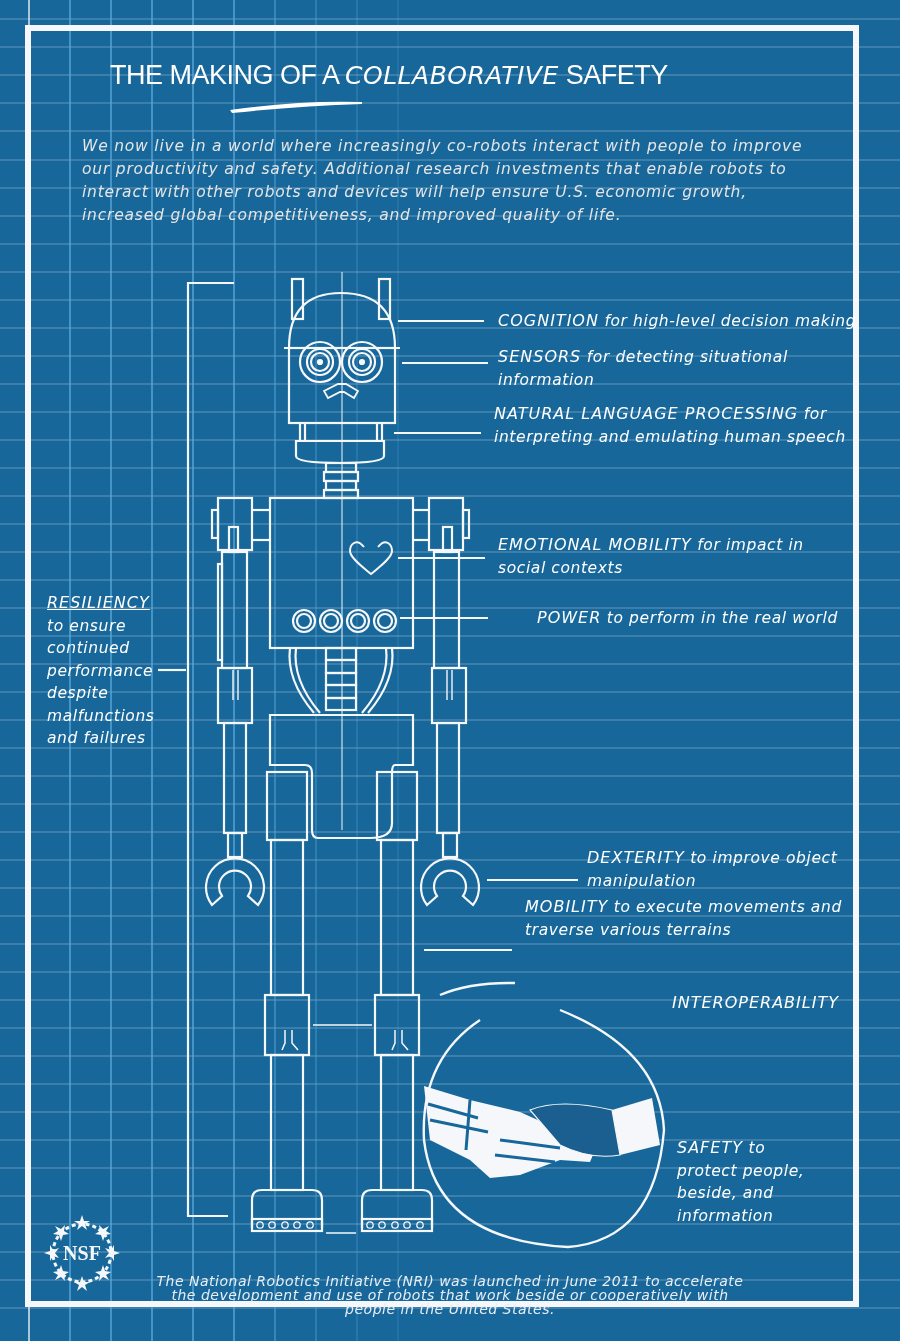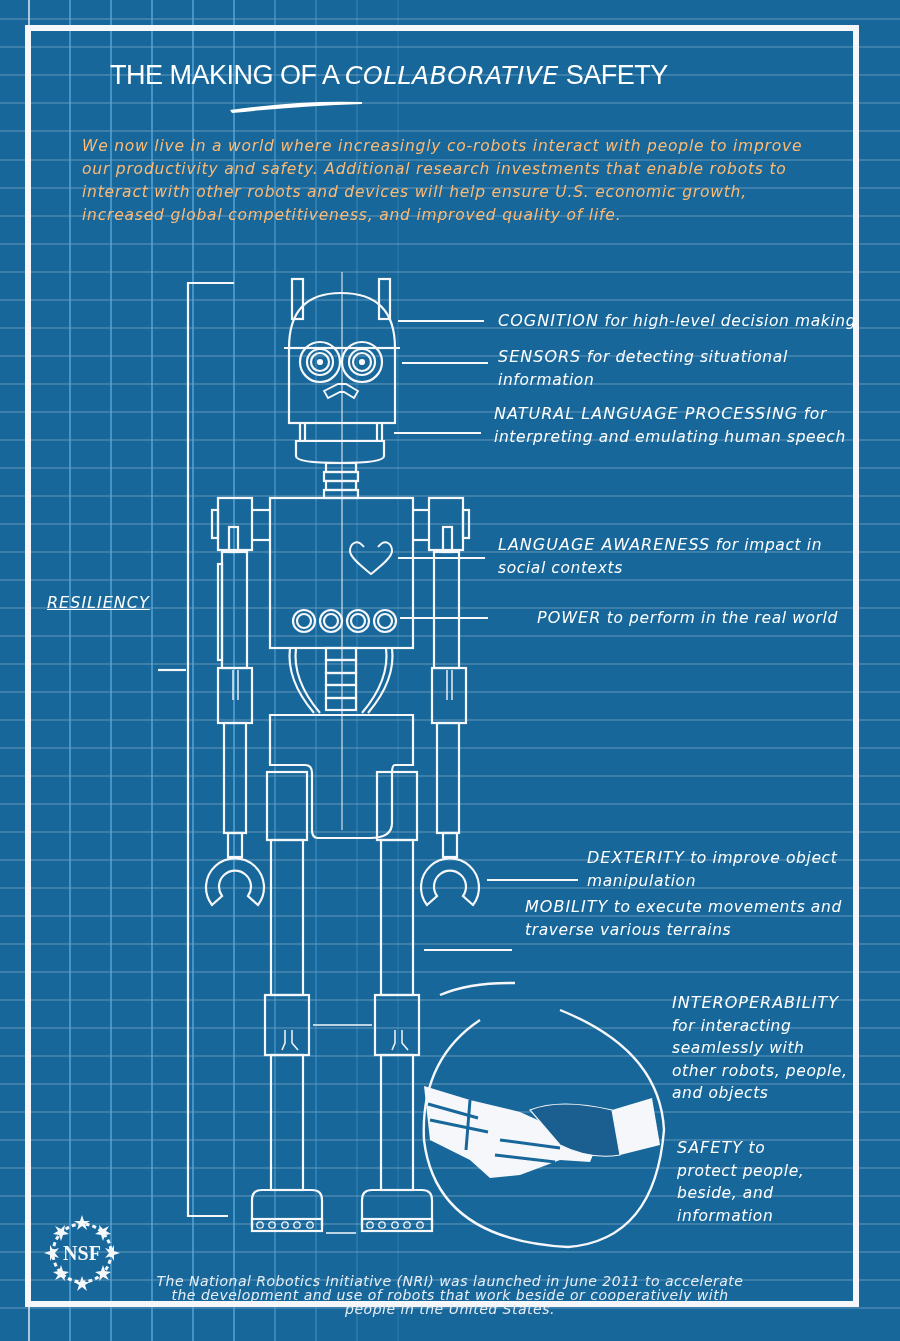--- a/index.html
+++ b/index.html
@@ -16,21 +16,21 @@
   }
   .title {
     position:absolute; left:110px; top:60px; width:640px;
     font-family:"Liberation Sans", sans-serif; font-size:27px; letter-spacing:-0.5px;
     color:#fff; white-space:nowrap;
   }
   .title .em { font-style:italic; font-family:"DejaVu Sans", sans-serif; font-size:25px; letter-spacing:0.5px; }
   .intro {
     position:absolute; left:82px; top:135px; width:740px;
     font-style:italic; font-size:15.5px; line-height:23px; letter-spacing:0.8px;
-    color:#fdba74;
+    color:#e5e5e5;
   }
   .lbl {
     position:absolute; font-style:italic; font-size:15.5px; line-height:22.5px;
     letter-spacing:0.6px; color:#ffffff;
   }
   .lbl .k { font-size:16px; letter-spacing:1px; }
   .footer {
     position:absolute; left:150px; top:1274px; width:600px; text-align:center;
     font-style:italic; font-size:14px; line-height:14px; letter-spacing:0.5px; color:#e8eef4;
   }
@@ -268,37 +268,37 @@
 <div class="lbl" style="left:498px; top:310px; width:360px;">
   <span class="k">COGNITION</span><span> for high-level decision making</span>
 </div>
 <div class="lbl" style="left:498px; top:346px; width:320px;">
   <span class="k">SENSORS</span><span> for detecting situational information</span>
 </div>
 <div class="lbl" style="left:494px; top:403px; width:370px;">
   <span class="k">NATURAL LANGUAGE PROCESSING</span><span> for interpreting and emulating human speech</span>
 </div>
 <div class="lbl" style="left:498px; top:534px; width:345px;">
-  <span class="k">LANGUAGE AWARENESS</span><span> for impact in social contexts</span>
+  <span class="k">EMOTIONAL MOBILITY</span><span> for impact in social contexts</span>
 </div>
 <div class="lbl" style="left:501px; top:607px; width:360px;margin-left:36px;">
   <span class="k">POWER</span><span> to perform in the real world</span>
 </div>
 <div class="lbl" style="left:47px; top:592px; width:120px;">
   <div class="k" style="text-decoration:underline; text-decoration-thickness:1px;">RESILIENCY</div>
+  <div>to ensure continued performance despite malfunctions and failures</div>
 </div>
 <div class="lbl" style="left:587px; top:847px; width:280px;">
   <span class="k">DEXTERITY</span><span> to improve object manipulation</span>
 </div>
 <div class="lbl" style="left:525px; top:896px; width:345px;">
   <span class="k">MOBILITY</span><span> to execute movements and traverse various terrains</span>
 </div>
 <div class="lbl" style="left:672px; top:992px; width:180px;">
   <div class="k">INTEROPERABILITY</div>
-  <div>for interacting seamlessly with other robots, people, and objects</div>
 </div>
 <div class="lbl" style="left:677px; top:1137px; width:150px;">
   <span class="k">SAFETY</span><span> to protect people, beside, and information</span>
 </div>
 
 <svg class="nsf" viewBox="0 0 80 80">
   <g fill="#f5f7fa">
     <circle cx="40" cy="40" r="29" fill="none" stroke="#f5f7fa" stroke-width="3" stroke-dasharray="4 3"></circle>
     <polygon points="40,2 42,8 48,8 43,11 45,17 40,13 35,17 37,11 32,8 38,8"></polygon>
     <polygon points="40,63 42,69 48,69 43,72 45,78 40,74 35,78 37,72 32,69 38,69"></polygon>

